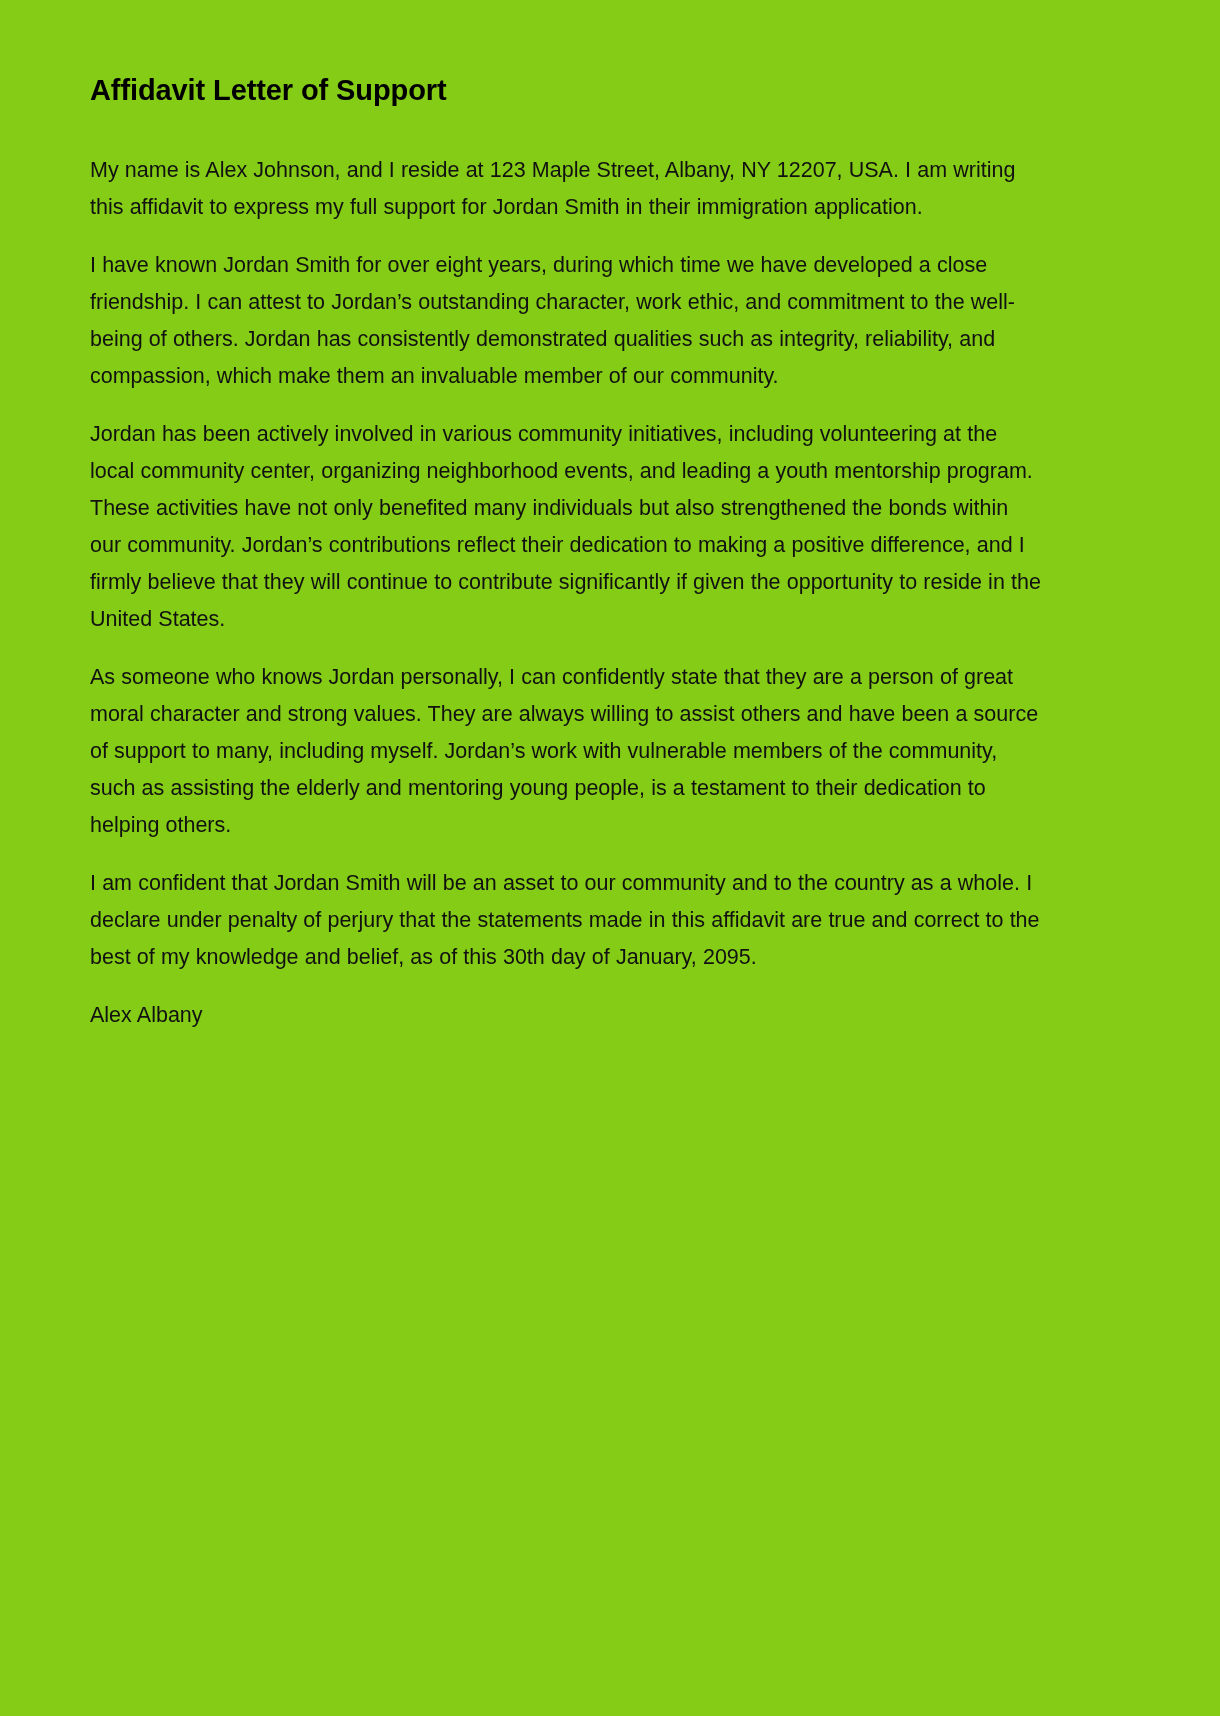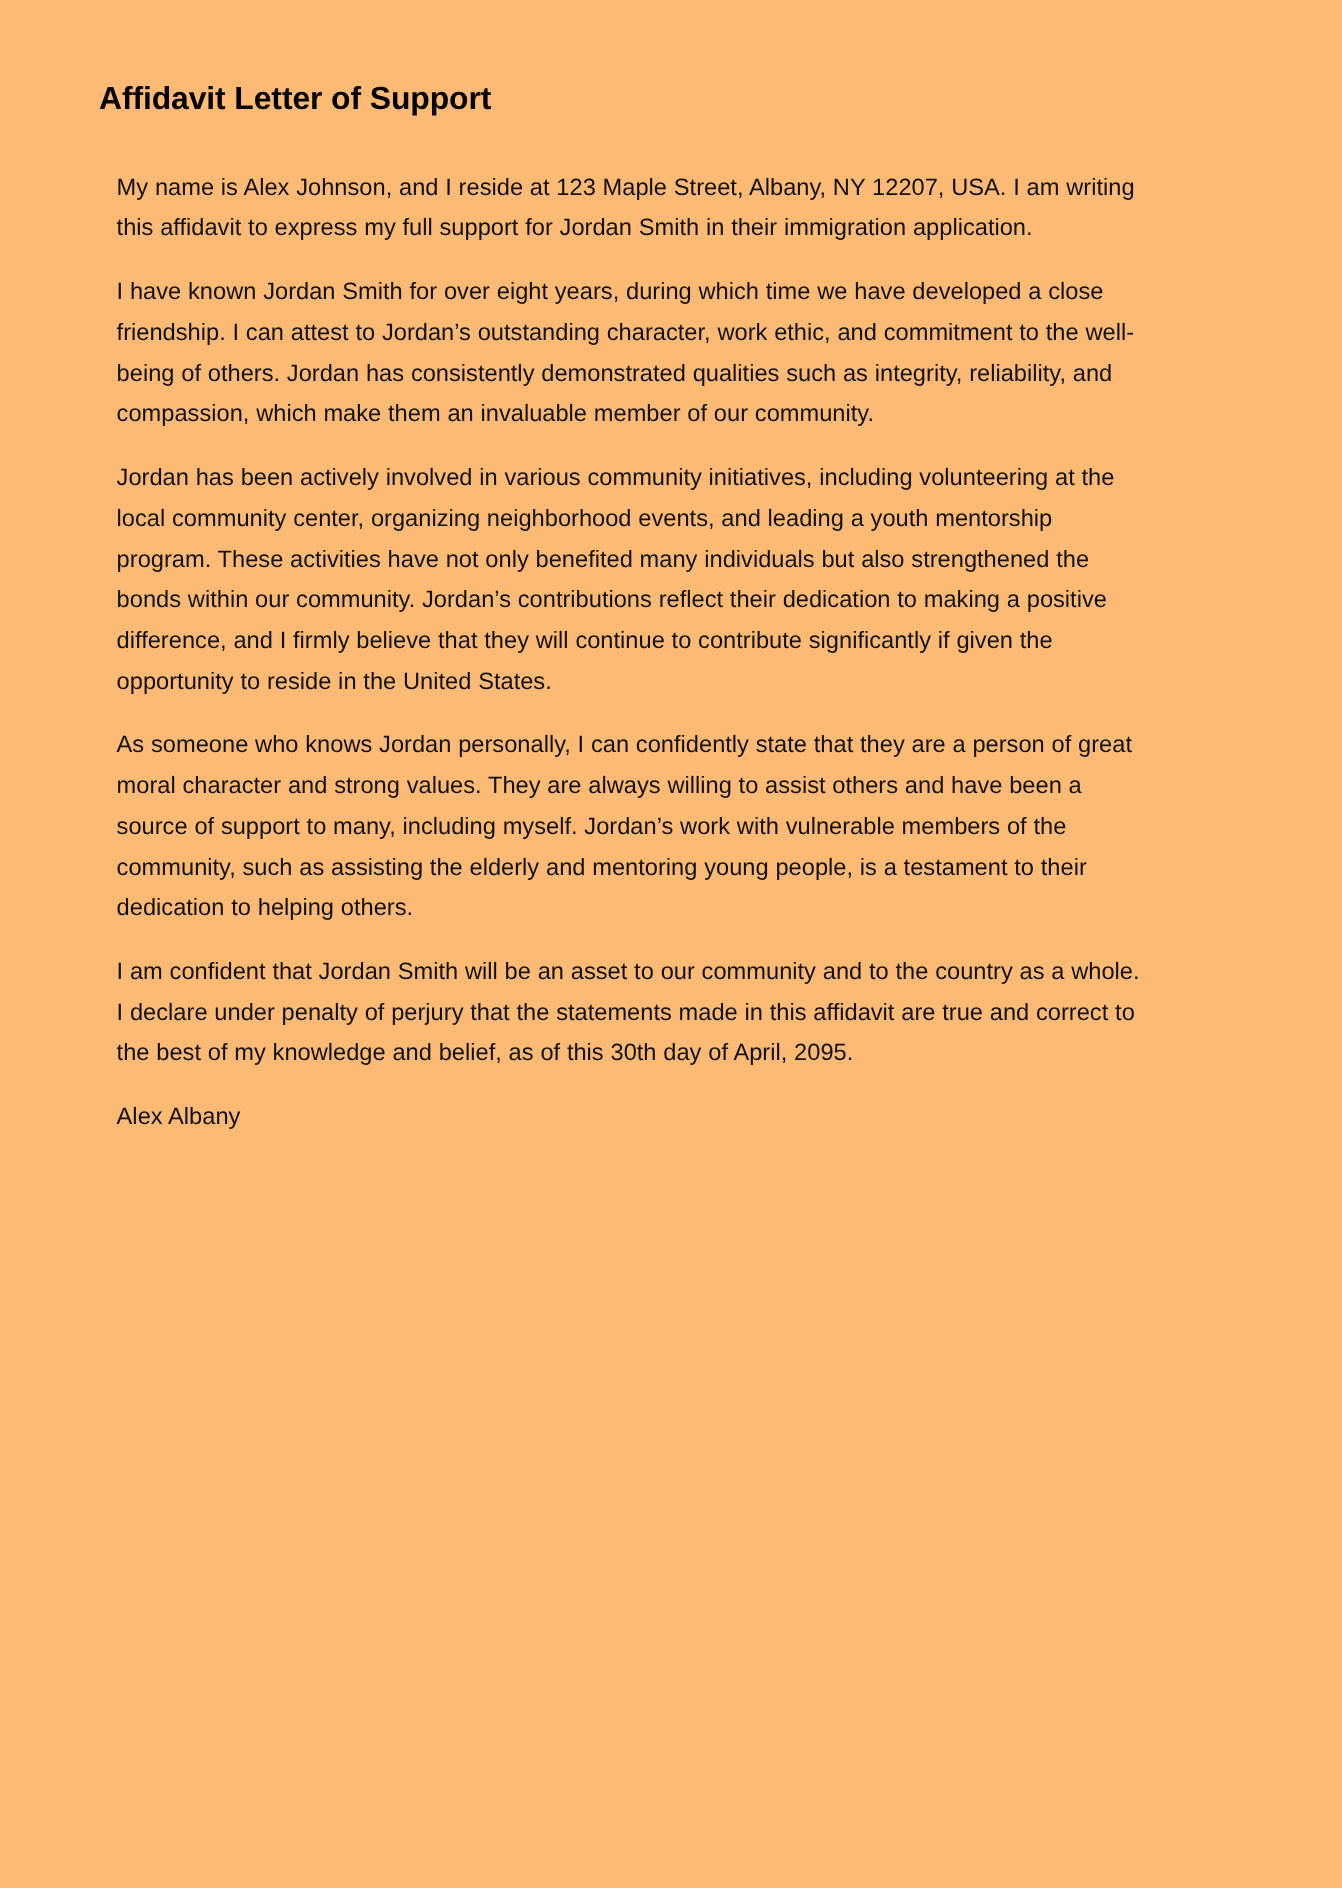--- a/index.html
+++ b/index.html
@@ -12,37 +12,37 @@
     height: 1716px;
     font-family: "Liberation Sans", "DejaVu Sans", sans-serif;
     color: #000000;
     -webkit-font-smoothing: antialiased;
   }
   .page {
     box-sizing: border-box;
     width: 1220px;
     min-height: 1716px;
     padding: 72px 178px 60px 90px;
-    background: #fdba74;
+    background: #84cc16;
   }
   .doc-title {
     font-size: 29px;
     font-weight: 700;
     line-height: 1.25;
     letter-spacing: -0.1px;
     margin: 0 0 44px 0;
     color: #000000;
   }
   .doc-body {
     font-size: 21.5px;
     line-height: 1.72;
     color: #111111;
   }
   .para {
-    margin: 0 0 21px 16px;
+    margin: 0 0 21px 0;
     text-align: left;
     word-spacing: 0.2px;
   }
   .para:last-child {
     margin-bottom: 0;
   }
   .signature {
     margin-top: 21px;
   }
 </style>
@@ -58,18 +58,18 @@
     <p class="para">My name is Alex Johnson, and I reside at 123 Maple Street, Albany, NY 12207, USA. I am writing this affidavit to express my full support for Jordan Smith in their immigration application.</p>
 
     <p class="para">I have known Jordan Smith for over eight years, during which time we have developed a close friendship. I can attest to Jordan’s outstanding character, work ethic, and commitment to the well-being of others. Jordan has consistently demonstrated qualities such as integrity, reliability, and compassion, which make them an invaluable member of our community.</p>
 
     <p class="para">Jordan has been actively involved in various community initiatives, including volunteering at the local community center, organizing neighborhood events, and leading a youth mentorship program. These activities have not only benefited many individuals but also strengthened the bonds within our community. Jordan’s contributions reflect their dedication to making a positive difference, and I firmly believe that they will continue to contribute significantly if given the opportunity to reside in the United States.</p>
 
     <p class="para">As someone who knows Jordan personally, I can confidently state that they are a person of great moral character and strong values. They are always willing to assist others and have been a source of support to many, including myself. Jordan’s work with vulnerable members of the community, such as assisting the elderly and mentoring young people, is a testament to their dedication to helping others.</p>
 
 
 
-    <p class="para">I am confident that Jordan Smith will be an asset to our community and to the country as a whole. I declare under penalty of perjury that the statements made in this affidavit are true and correct to the best of my knowledge and belief, as of this 30th day of April, 2095.</p>
+    <p class="para">I am confident that Jordan Smith will be an asset to our community and to the country as a whole. I declare under penalty of perjury that the statements made in this affidavit are true and correct to the best of my knowledge and belief, as of this 30th day of January, 2095.</p>
 
     <p class="para signature">Alex Albany</p>
 
   </div>
 </div>
 
 </body></html>

